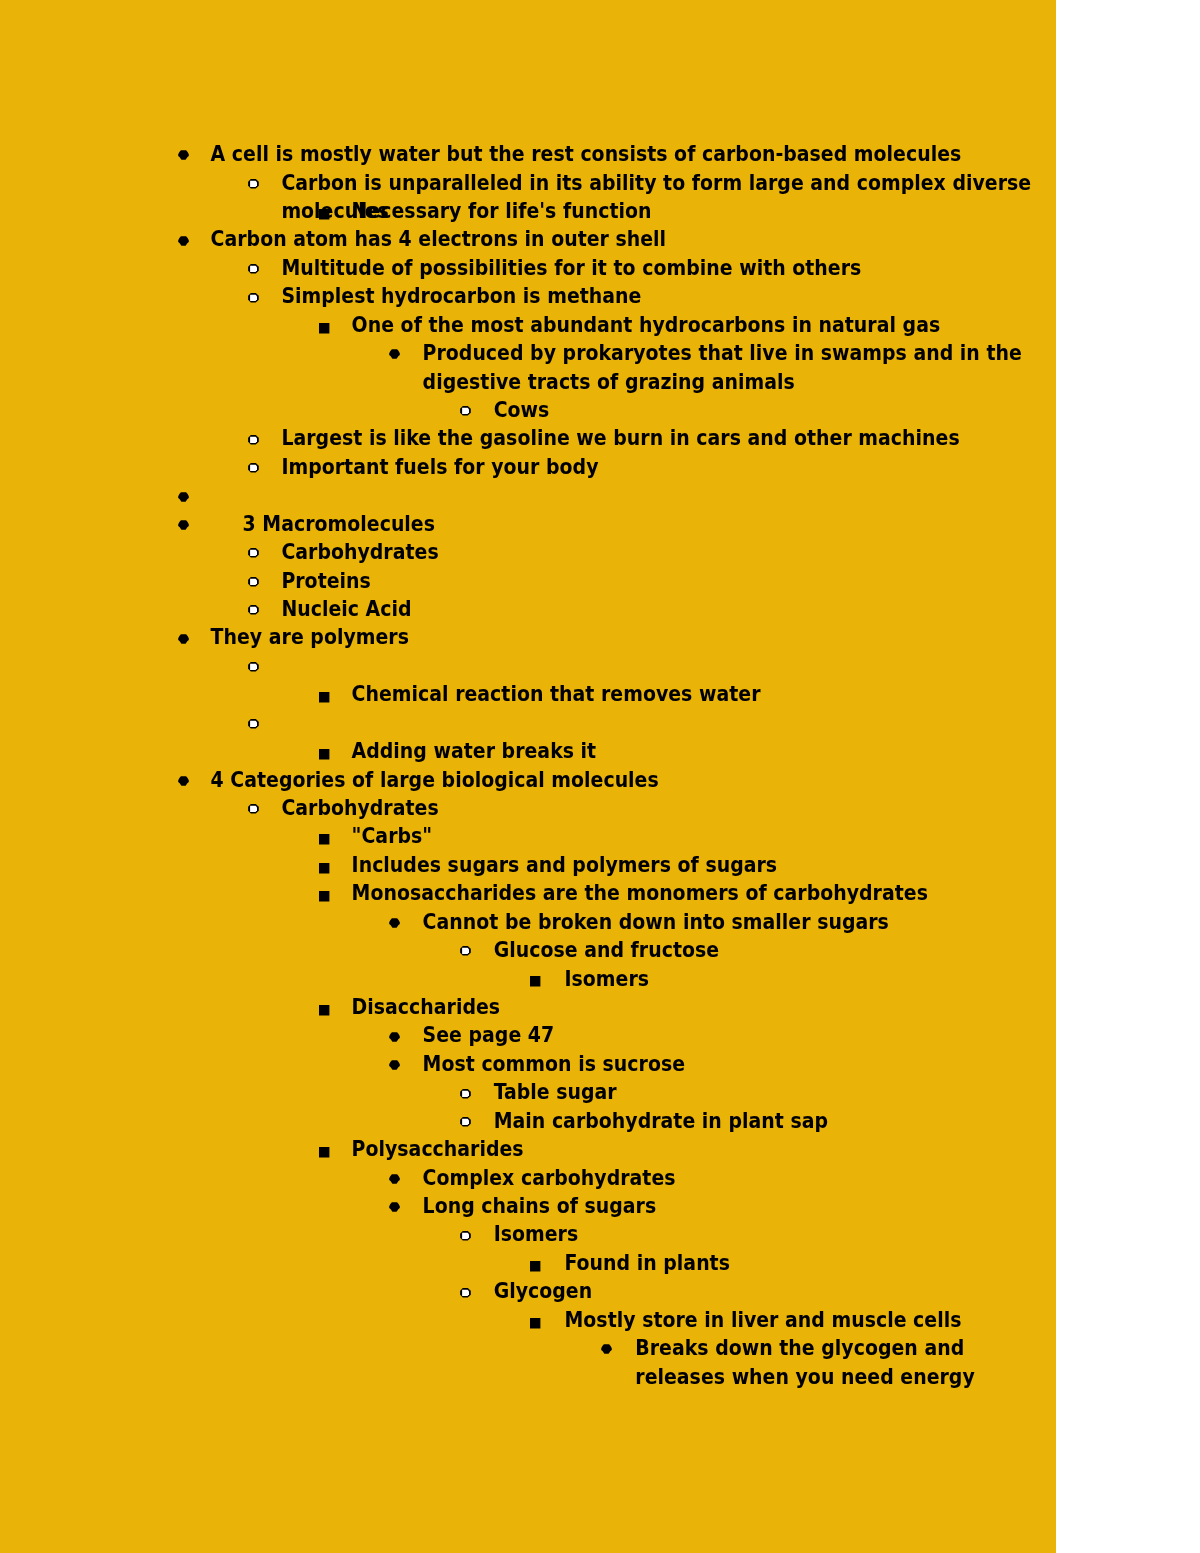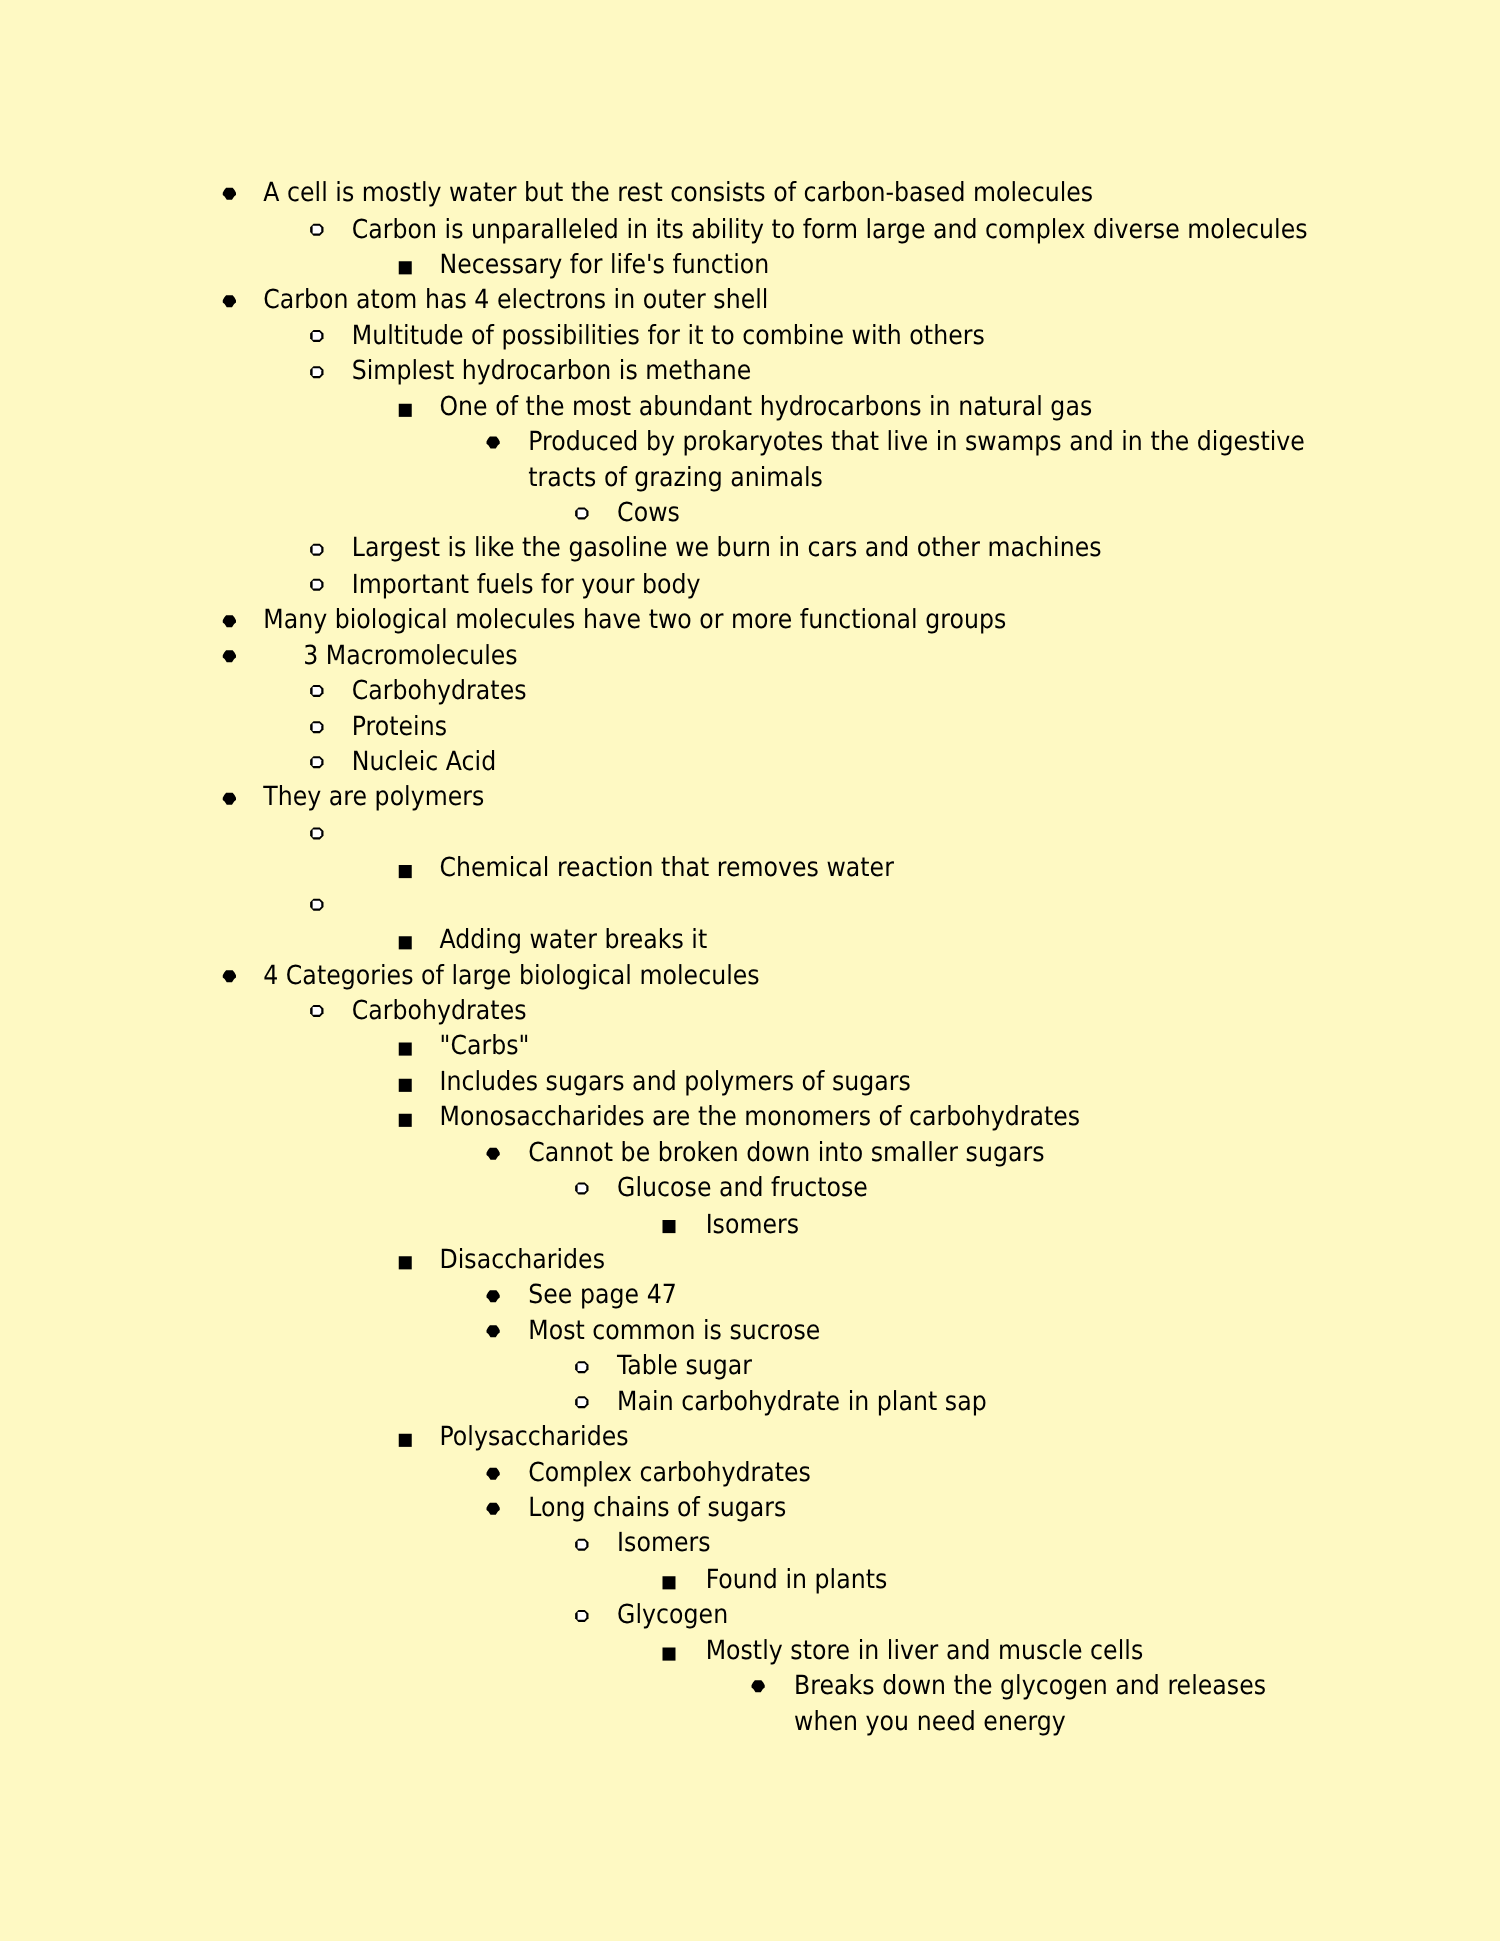--- a/index.html
+++ b/index.html
@@ -6,24 +6,25 @@
   html, body { margin: 0; padding: 0; background: #ffffff; }
   body {
     width: 1200px;
     height: 1553px;
     font-family: "DejaVu Sans Condensed", "DejaVu Sans", sans-serif;
     color: #000000;
     -webkit-font-smoothing: antialiased;
   }
   #page {
     position: relative;
-    width: 1200px;
+    width: 1056px;
     height: 1553px;
-    background: #fef9c3;
+    background: #eab308;
     overflow: hidden;
+    font-weight: bold;
   }
   #outline { position: absolute; left: 0; top: 0; right: 0; bottom: 0; }
   .row {
     position: absolute;
     font-size: 21px;
     line-height: 28.43px;
     letter-spacing: 0.03px;
     color: #000000;
   }
   .bullet {
@@ -92,21 +93,20 @@
         <use href="#bullet-circle"></use>
       </svg>
       <div class="row" style="left:281.4px;top:424.41px;"><span class="txt">Largest is like the gasoline we burn in cars and other machines</span></div>
       <svg class="bullet" width="11.0" height="9.6" viewBox="0 0 11.0 9.6" style="left:248.0px;top:434.70px">
         <use href="#bullet-circle"></use>
       </svg>
       <div class="row" style="left:281.4px;top:452.84px;"><span class="txt">Important fuels for your body</span></div>
       <svg class="bullet" width="11.0" height="9.6" viewBox="0 0 11.0 9.6" style="left:248.0px;top:463.13px">
         <use href="#bullet-circle"></use>
       </svg>
-      <div class="row" style="left:210.6px;top:481.27px;"><span class="txt">Many biological molecules have two or more functional groups</span></div>
       <svg class="bullet" width="11.0" height="10.1" viewBox="0 0 11.0 10.1" style="left:177.7px;top:491.56px">
         <use href="#bullet-disc"></use>
       </svg>
       <div class="row" style="left:210.6px;top:509.70px;margin-left:32px;"><span class="txt">3 Macromolecules</span></div>
       <svg class="bullet" width="11.0" height="10.1" viewBox="0 0 11.0 10.1" style="left:177.7px;top:519.99px">
         <use href="#bullet-disc"></use>
       </svg>
       <div class="row" style="left:281.4px;top:538.13px;"><span class="txt">Carbohydrates</span></div>
       <svg class="bullet" width="11.0" height="9.6" viewBox="0 0 11.0 9.6" style="left:248.0px;top:548.42px">
         <use href="#bullet-circle"></use>

